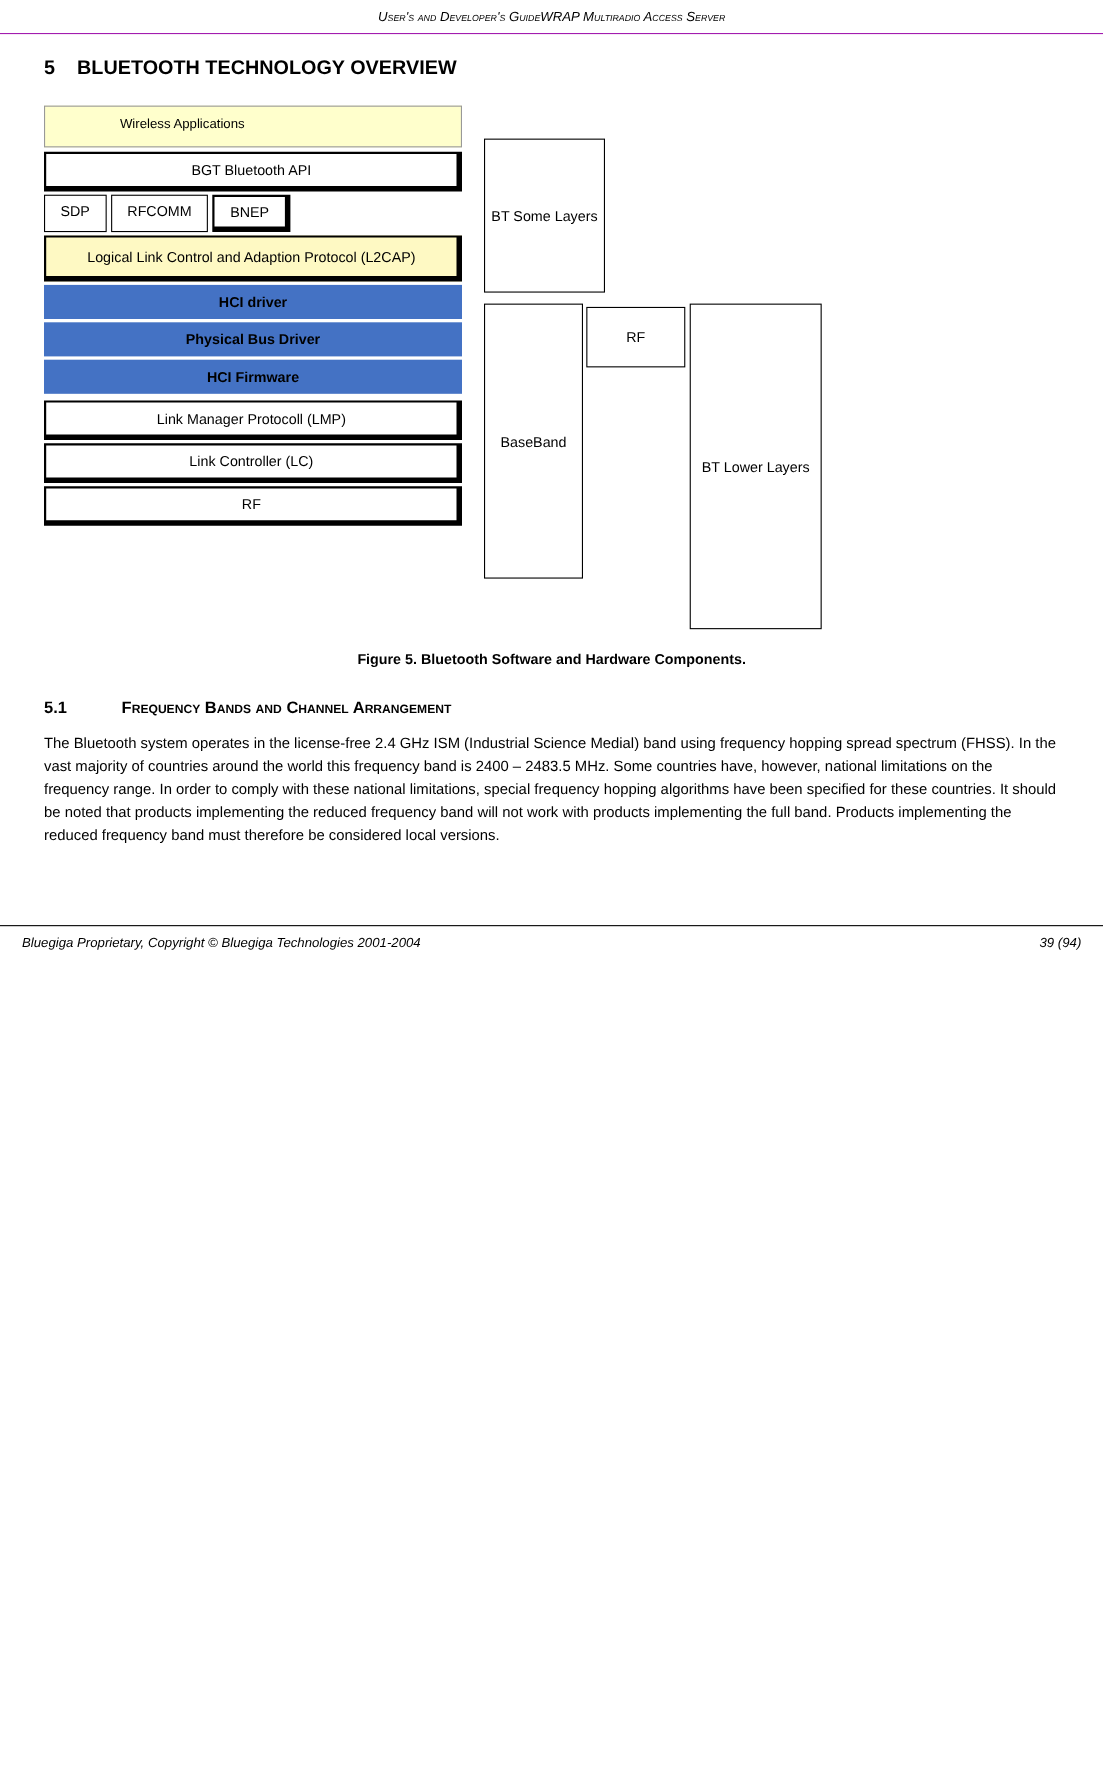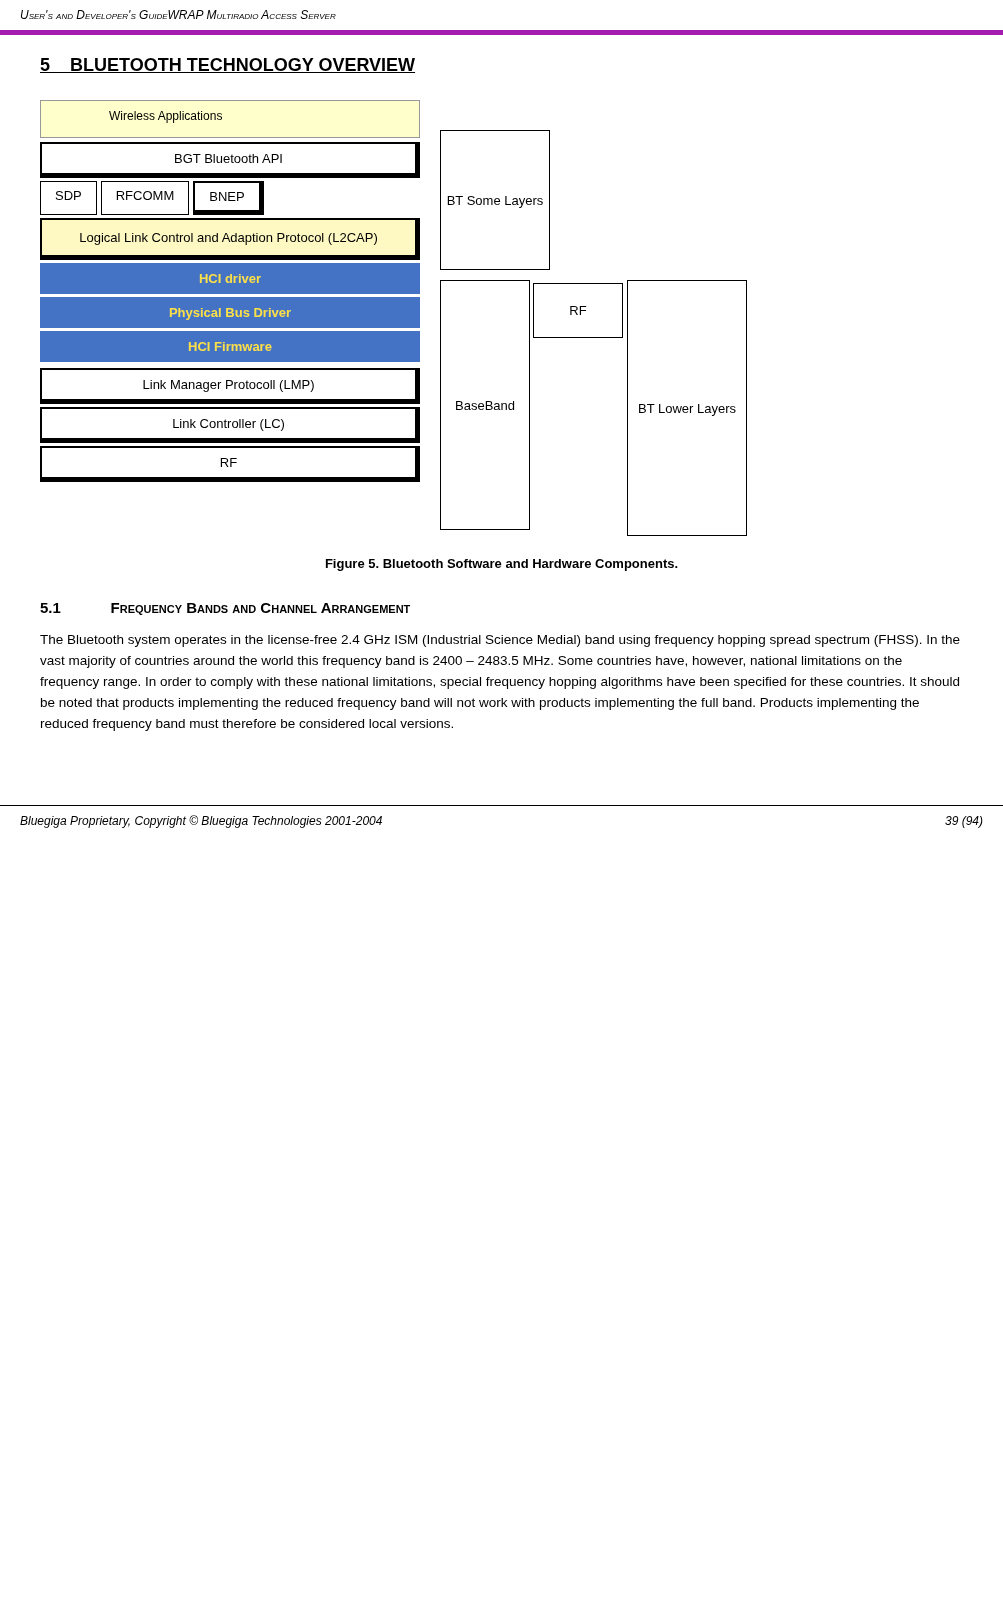--- a/index.html
+++ b/index.html
@@ -9,40 +9,39 @@
       background: #fff;
       color: #000;
       width: 1003px;
       min-height: 1620px;
       padding: 0;
     }
 
     
     .page-header {
       display: flex;
-      justify-content: flex-start;
+      justify-content: center;
       padding: 8px 20px;
-      border-bottom: 5px solid #a21caf;
+      border-bottom: 1px solid #a21caf;
       font-size: 12px;
       font-style: italic;
     }
     .page-header .left { font-variant: small-caps; }
     .page-header .right { font-variant: small-caps; }
 
     
     .main-content {
       padding: 20px 40px;
     }
 
     
     .section-title {
       font-size: 18px;
       font-weight: bold;
       margin-bottom: 24px;
-      text-decoration: underline;
     }
 
     
     .diagram-area {
       display: flex;
       gap: 20px;
       margin-bottom: 20px;
       align-items: flex-start;
     }
 
@@ -114,21 +113,21 @@
       font-size: 13px;
       background: #fff;
       text-align: center;
       border-right: 5px solid #000;
       border-bottom: 5px solid #000;
     }
 
     
     .blue-box {
       background: #4472c4;
-      color: #fde047;
+      color: #000000;
       border: none;
       padding: 8px 10px;
       text-align: center;
       font-size: 13px;
       font-weight: bold;
       margin-bottom: 3px;
     }
     .bt-upper-box {
       border: 1.5px solid #000;
       width: 110px;
@@ -157,21 +156,21 @@
       display: flex;
       align-items: center;
       justify-content: center;
       text-align: center;
       font-size: 13px;
       margin-top: 3px;
     }
     .bt-lower-box {
       border: 1.5px solid #000;
       width: 120px;
-      height: 256px;
+      height: 296px;
       display: flex;
       align-items: center;
       justify-content: center;
       text-align: center;
       font-size: 13px;
     }
 
     
     .figure-caption {
       font-weight: bold;

